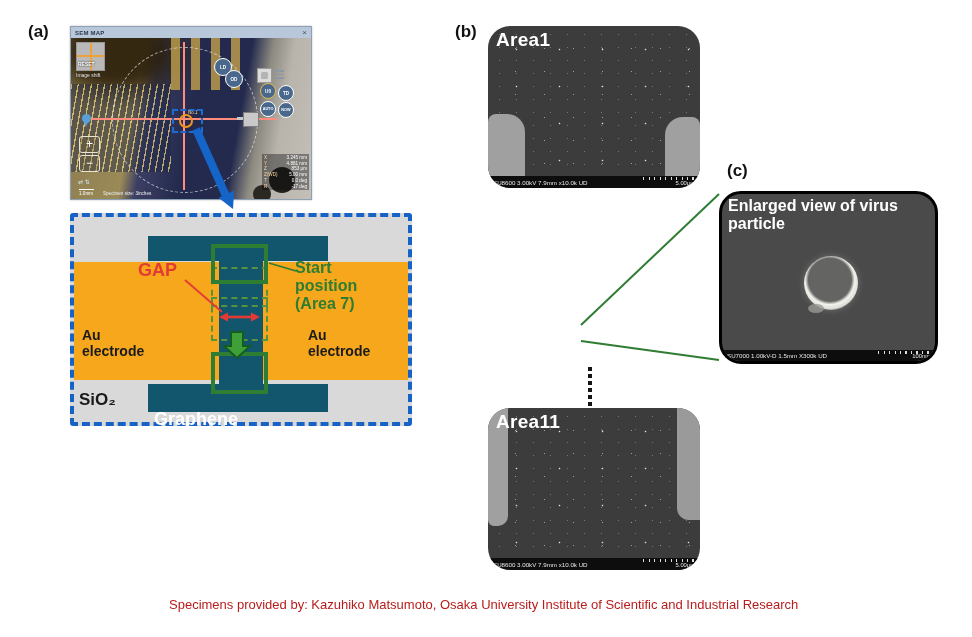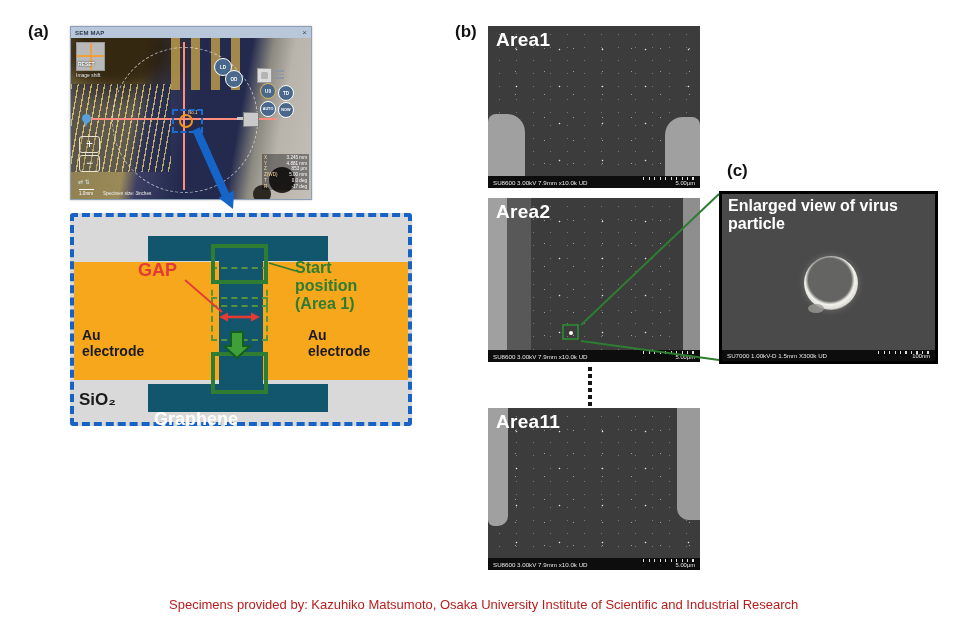--- a/index.html
+++ b/index.html
@@ -63,21 +63,21 @@
   .aulbl{font-size:14px;font-weight:bold;color:#1a1a1a;line-height:1.15;}
   .graphlbl{left:80px;top:168px;font-size:18px;font-weight:bold;color:#fff;margin-top:24px;}
   .sio2lbl{left:5px;top:173px;font-size:17px;font-weight:bold;color:#1a1a1a;}
 
   
   .semfig{left:488px;width:212px;background:#3c3c3c;overflow:hidden;}
   .speckle{background-image:
     radial-gradient(circle,rgba(255,255,255,.85) 0 .6px,transparent 1.1px),
     radial-gradient(circle,rgba(255,255,255,.5) 0 .5px,transparent 1px),
     radial-gradient(circle,rgba(255,255,255,.3) 0 .5px,transparent 1px);
-    background-size:43px 37px,29px 23px,17px 13px;background-position:7px 5px,13px 11px,3px 2px;}
+    background-size:43px 37px,29px 23px,17px 13px;background-position:7px 5px,13px 11px,3px 2px;border-radius:22px;}
   .speckle-dense{background-image:
     radial-gradient(circle,rgba(255,255,255,.9) 0 .6px,transparent 1.1px),
     radial-gradient(circle,rgba(255,255,255,.7) 0 .5px,transparent 1px);
     background-size:9px 7px,6px 5px;background-position:1px 1px,3px 2px;}
   .arealbl{left:8px;top:3px;font-size:19px;font-weight:bold;color:#fff;letter-spacing:.3px;}
   .statusbar{left:0;right:0;bottom:0;height:12px;background:#0d0d0d;display:flex;align-items:center;justify-content:space-between;padding:0 5px;box-sizing:border-box;}
   .statusbar .sl{font-size:6.2px;color:#e8e8e8;white-space:nowrap;}
   .statusbar .sr{display:flex;flex-direction:column;align-items:flex-end;}
   .ticks{width:52px;height:3px;background:repeating-linear-gradient(90deg,#ddd 0 1px,transparent 1px 5.5px);margin-bottom:.5px;}
   .scalelbl{font-size:5.8px;color:#e8e8e8;line-height:1;}
@@ -191,21 +191,21 @@
 
     <div class="abs dashbox" style="left:137px;top:50px;width:57px;height:40px;"></div>
     <div class="abs dashbox" style="left:137px;top:80px;width:57px;height:44px;"></div>
     <div class="abs greenbox" style="left:137px;top:27px;width:57px;height:40px;"></div>
     <div class="abs greenbox" style="left:137px;top:135px;width:57px;height:42px;"></div>
 
     <div class="abs gaplbl">GAP</div>
     <div class="abs startlbl">
       <span>Start</span><br>
       <span>position</span><br>
-      <span>(Area 1)</span>
+      <span>(Area 7)</span>
     </div>
     <div class="abs aulbl" style="left:8px;top:110px;">
       <span>Au</span><br>
       <span>electrode</span>
     </div>
     <div class="abs aulbl" style="left:234px;top:110px;">
       <span>Au</span><br>
       <span>electrode</span>
     </div>
     <div class="abs graphlbl">Graphene</div>
@@ -218,36 +218,20 @@
     <div class="abs arealbl">Area1</div>
     <div class="statusbar abs">
       <span class="sl">SU8600 3.00kV 7.9mm x10.0k UD</span>
       <span class="sr">
           <span class="ticks"></span>
           <span class="scalelbl">5.00µm</span>
         </span>
     </div>
   </div>
 
-  <div class="abs semfig speckle" style="top:198px;height:164px;">
-    <div class="abs" style="left:19px;top:0;width:24px;height:152px;background:#585858;"></div>
-    <div class="abs electrode speckle-dense" style="left:0;top:0;width:19px;height:152px;"></div>
-    <div class="abs electrode" style="right:0;top:0;width:17px;height:152px;background:#8e8e8e;"></div>
-    <div class="abs roibox" style="left:74px;top:126px;width:17px;height:16px;">
-      <span class="roidot abs" style="left:5px;top:5px;"></span>
-    </div>
-    <div class="abs arealbl">Area2</div>
-    <div class="statusbar abs">
-      <span class="sl">SU8600 3.00kV 7.9mm x10.0k UD</span>
-      <span class="sr">
-          <span class="ticks"></span>
-          <span class="scalelbl">5.00µm</span>
-        </span>
-    </div>
-  </div>
 
   <div class="abs dots"></div>
 
   <div class="abs semfig speckle" style="top:408px;height:162px;">
     <div class="abs electrode speckle-dense" style="left:0;top:0;width:20px;height:118px;border-radius:0 0 10px 6px;"></div>
     <div class="abs electrode" style="right:0;top:0;width:23px;height:112px;background:#9a9a9a;border-radius:0 0 0 12px;"></div>
     <div class="abs arealbl">Area11</div>
     <div class="statusbar abs">
       <span class="sl">SU8600 3.00kV 7.9mm x10.0k UD</span>
       <span class="sr">

